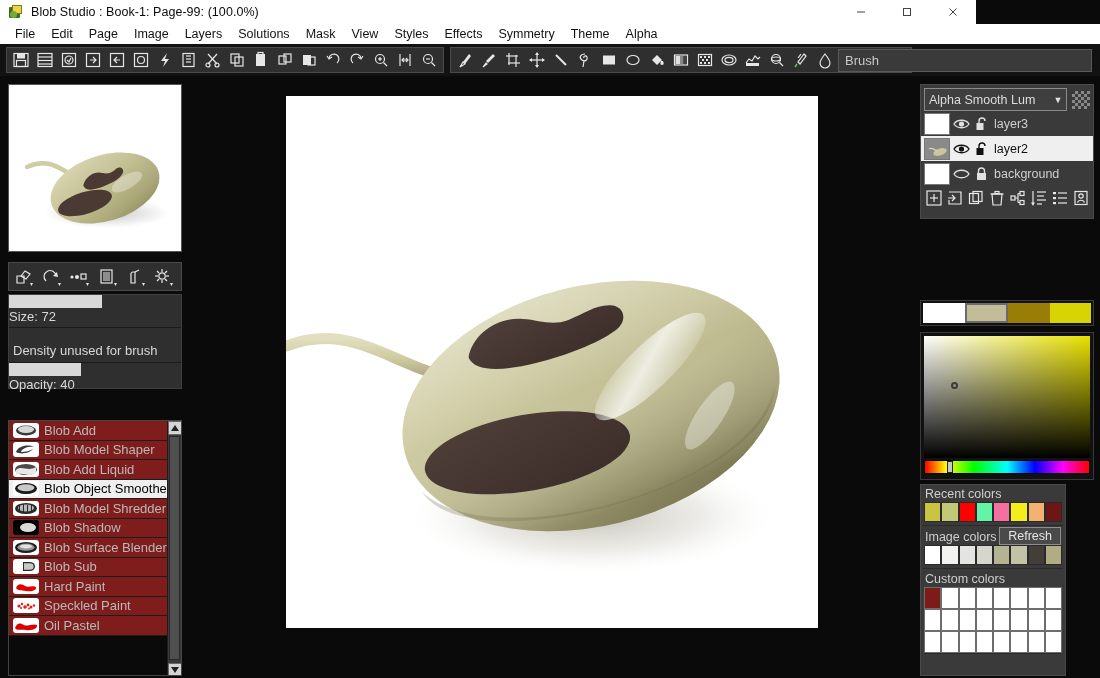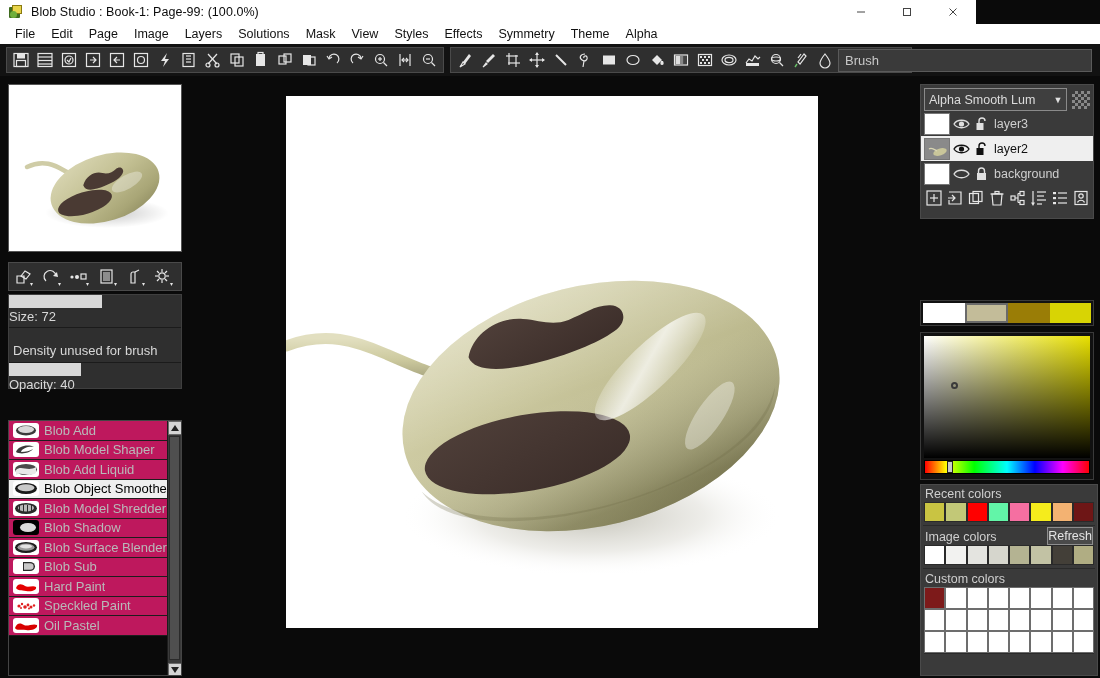--- a/index.html
+++ b/index.html
@@ -86,21 +86,21 @@
   .sl-div { height:1px; background:#1b1b1b; }
   .sl-note { font-size:13px; color:#d8d8d8; padding-left:4px; line-height:19px; height:21px; }
 
   
   .brushlist {
     position:absolute; left:8px; top:420px; width:174px; height:256px;
     background:#0a0a0a; border:1px solid #444; overflow:hidden;
   }
   .bl-inner { position:absolute; left:0; top:0; width:160px; }
   .bl-row {
-    height:19.5px; display:flex; align-items:center; background:#be185d;
+    height:19.5px; display:flex; align-items:center; background:#7f1d1d;
     border-bottom:1px solid #1d1d1d; color:#b9b9b9; font-size:13px;
   }
   .bl-row.sel { background:#efefef; color:#000; }
   .bl-sw { width:26px; height:15px; margin:0 5px 0 4px; flex:none; border-radius:3px; position:relative; overflow:hidden; }
   .bl-name { white-space:nowrap; overflow:hidden; }
   .bl-scroll {
     position:absolute; right:0; top:0; width:14px; height:256px; background:#3a3a3a;
     border-left:1px solid #1d1d1d;
   }
   .bl-arrow {
@@ -160,28 +160,28 @@
   .sv-black { position:absolute; inset:0; background:linear-gradient(to top,#000000,rgba(0,0,0,0)); }
   .sv-cursor { position:absolute; width:7px; height:7px; border:2px solid #3b3b3b; border-radius:50%; }
   .hue-bar {
     position:relative; width:166px; height:14px; margin-top:2px;
     background:linear-gradient(to right,#ff0000,#ffff00 13%,#00ff00 30%,#00ffff 50%,#0000ff 67%,#ff00ff 84%,#ff0000);
     border:1px solid #000;
   }
   .hue-cursor { position:absolute; top:0; width:6px; height:12px; background:#c9c9c9; border:1px solid #222; }
 
   .colors-panel {
-    position:absolute; left:920px; top:484px; width:178px; height:192px;
+    position:absolute; left:920px; top:484px; width:146px; height:192px;
     background:#3a3a3a; border:1px solid #4a4a4a;
   }
   .cp-head { font-size:12.5px; color:#cfcfcf; padding:2px 0 1px 4px; }
   .cp-headrow { display:flex; align-items:center; justify-content:space-between; padding-right:4px; }
   .refresh-btn {
     background:#4a4a4a; border:1px solid #8e8e8e; color:#e4e4e4; font-size:12.5px;
-    padding:0 0; height:18px; line-height:16px;
+    padding:0 8px; height:18px; line-height:16px;
   }
   .sw-row { display:flex; padding:0 3px 2px 3px; }
   .sw-sm { flex:1 1 0; height:20px; border:1px solid #2a2a2a; }
   .cp-sep { height:1px; background:#2a2a2a; margin:1px 2px; }
   .custom-grid { padding:0 3px 0 3px; }
   .cg-row { display:flex; }
   .cg-cell { flex:1 1 0; height:22px; border:1px solid #6d6d6d; background:#fff; }
   .cp-foot { position:absolute; left:3px; right:3px; bottom:2px; height:20px; background:#3a3a3a; border-top:1px solid #2a2a2a; }
 </style>
 </head>

